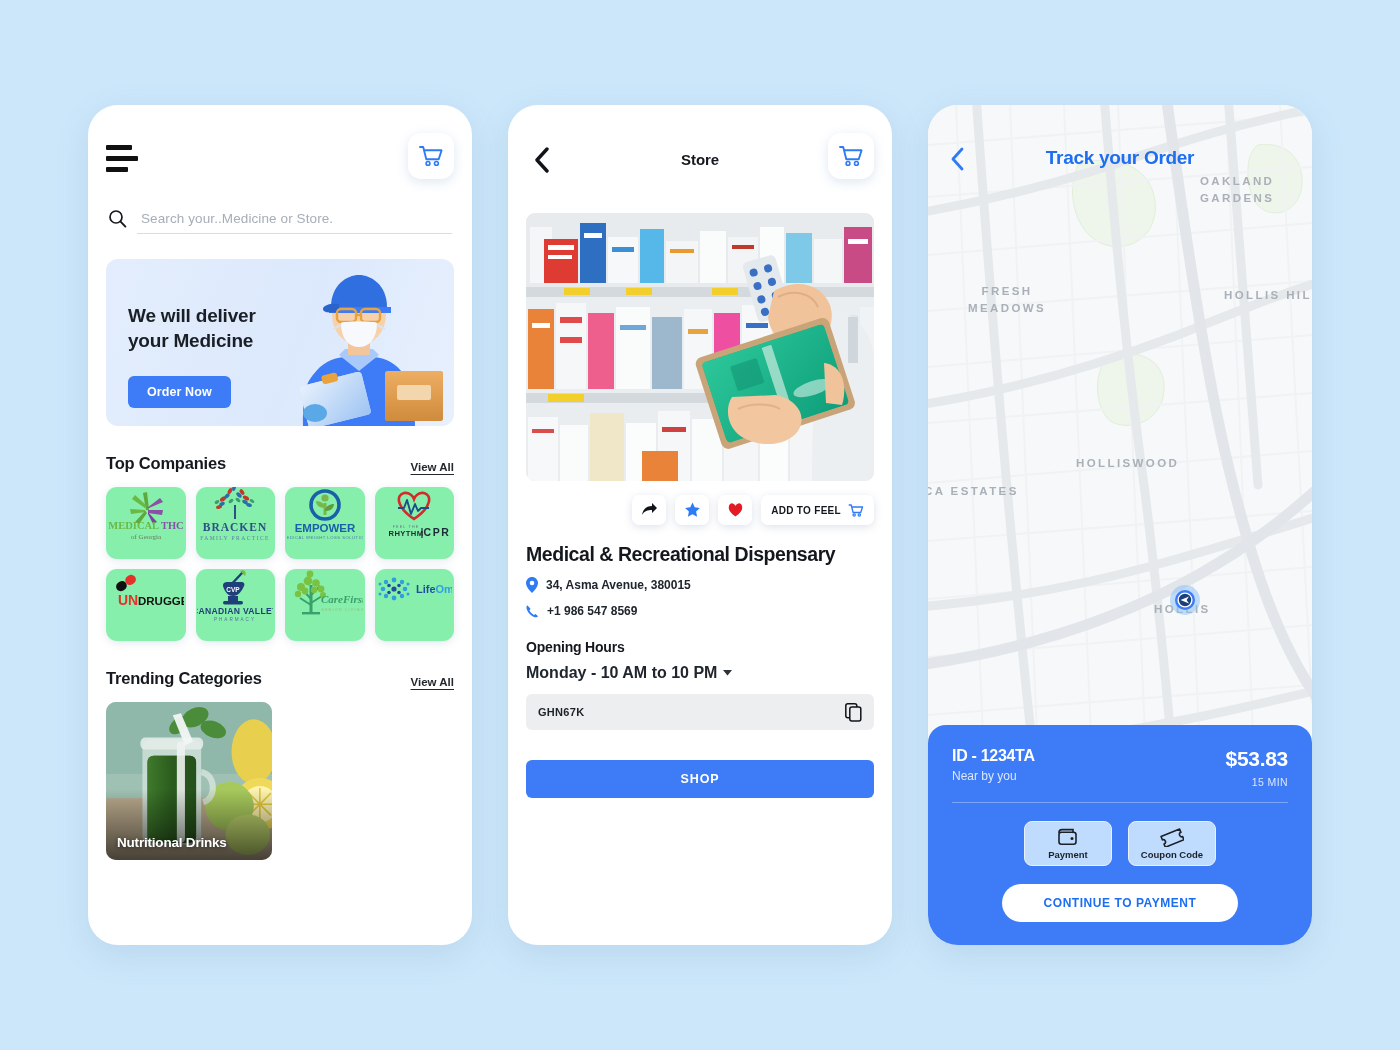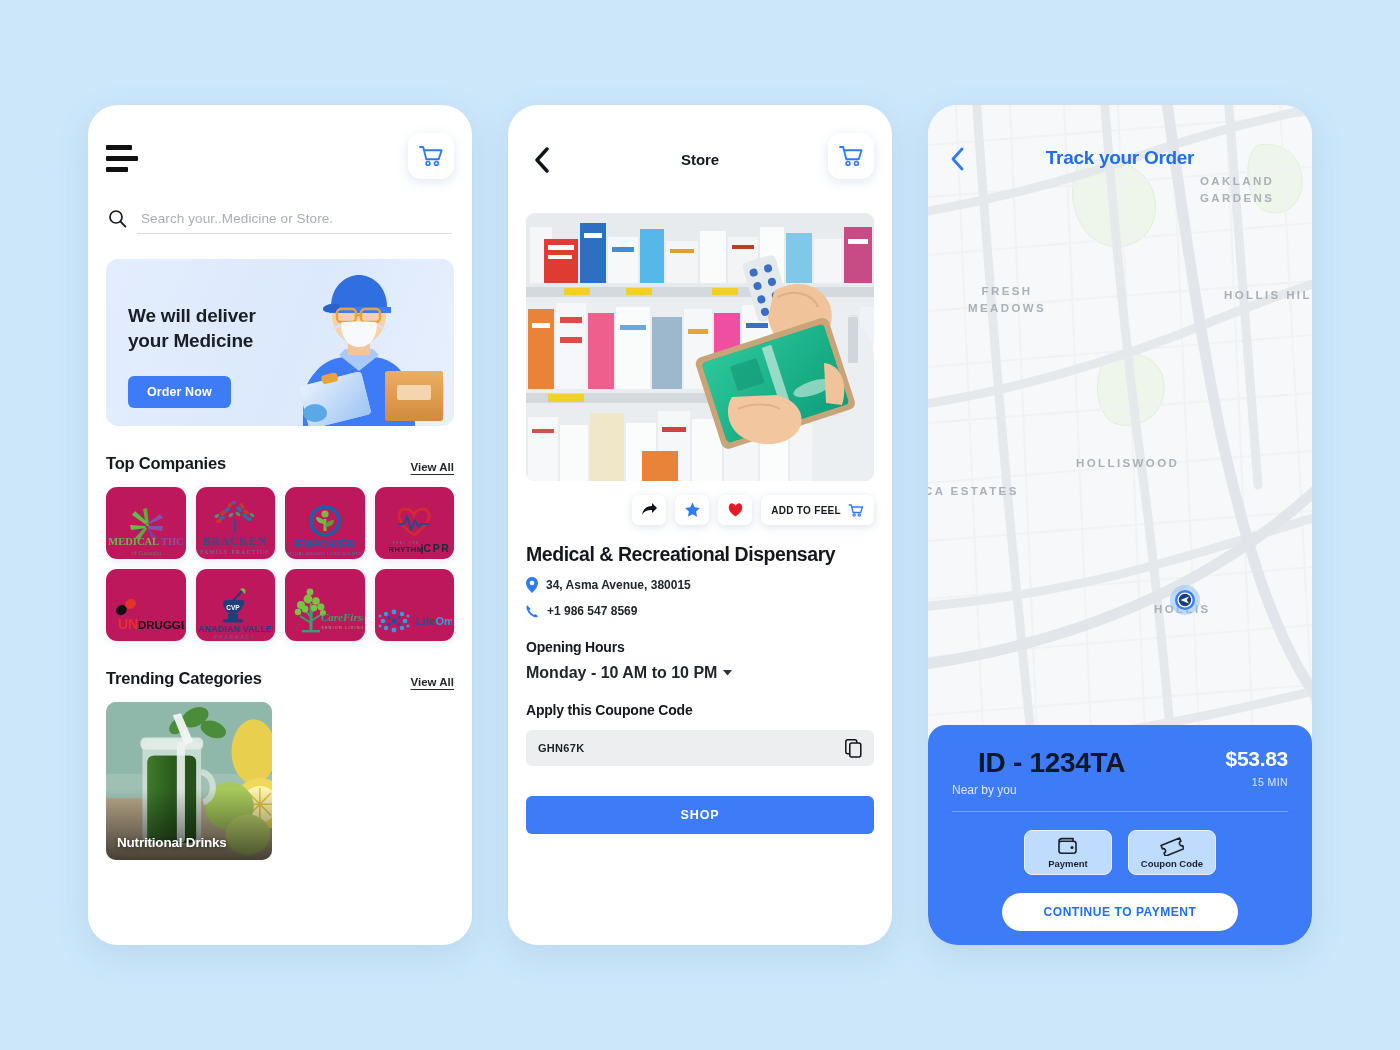--- a/index.html
+++ b/index.html
@@ -66,23 +66,23 @@
   .courier { position: absolute; right: 4px; bottom: 0; width: 205px; height: 167px; }
 
   .sec-head { display: flex; align-items: flex-end; justify-content: space-between;
     padding: 0 18px; margin-top: 28px; }
   .sec-title { font-size: 16.5px; font-weight: 700; color: #15191f; letter-spacing: -.2px; }
   .view-all { font-size: 11.5px; font-weight: 700; color: #23282f; text-decoration: underline;
     text-underline-offset: 3px; cursor: pointer; }
 
   .logo-grid { display: grid; grid-template-columns: repeat(4, 1fr); gap: 10px; padding: 14px 18px 0 18px; }
   .logo-card {
-    height: 72px; background: #be185d; border-radius: 11px;
+    height: 72px; background: #86efac; border-radius: 11px;
     box-shadow: 0 2px 9px rgba(90,120,160,0.16);
-    display: flex; align-items: flex-end; justify-content: center; cursor: pointer;
+    display: flex; align-items: flex-start; justify-content: center; cursor: pointer;
     overflow: hidden;
   }
   .logo-card svg { display: block; }
 
   .cat-grid { display: grid; grid-template-columns: 1fr 1fr; gap: 16px; padding: 14px 18px 0 18px; }
   .cat-card { position: relative; height: 158px; border-radius: 10px; overflow: hidden; cursor: pointer; }
   .cat-label { position: absolute; left: 11px; bottom: 10px; color: #fff; font-size: 13.5px;
     font-weight: 700; text-shadow: 0 1px 4px rgba(0,0,0,.6); letter-spacing: -.2px; }
   .cat-shade { position: absolute; inset: 0; background: linear-gradient(to top, rgba(0,0,0,.62) 0%, rgba(0,0,0,0) 45%); }
 
@@ -123,21 +123,21 @@
   .map-wrap { position: absolute; inset: 0; background: #f6f7f8; overflow: hidden; }
   .track-title { position: absolute; left: 0; right: 0; top: 42px; text-align: center;
     font-size: 19px; font-weight: 700; color: #1d6ef0; letter-spacing: -.3px; z-index: 5; }
   .track-back { position: absolute; left: 22px; top: 42px; z-index: 5; cursor: pointer; }
   .map-label { position: absolute; color: #a9b0b8; font-size: 11.5px; font-weight: 600;
     letter-spacing: 2.4px; text-align: center; line-height: 1.5; white-space: nowrap; }
 
   .order-card { position: absolute; left: 0; right: 0; bottom: 0; height: 220px;
     background: #3d7bf7; border-radius: 18px; padding: 22px 24px 20px 24px; z-index: 6; }
   .oc-top { display: flex; align-items: flex-start; justify-content: space-between; }
-  .oc-id { font-size: 28px; font-weight: 700; color: #0f172a; letter-spacing: -.3px; margin-left: 26px; }
+  .oc-id { font-size: 16px; font-weight: 700; color: #ffffff; letter-spacing: -.3px; }
   .oc-near { font-size: 12px; color: #dbe7fd; margin-top: 4px; font-weight: 500; }
   .oc-price { font-size: 21px; font-weight: 700; color: #fff; text-align: right; letter-spacing: -.3px; }
   .oc-min { font-size: 10.5px; color: #dbe7fd; text-align: right; margin-top: 5px; letter-spacing: .4px; font-weight: 500; }
   .oc-div { height: 1px; background: rgba(255,255,255,.33); margin: 14px 0 0 0; }
   .oc-chips { display: flex; justify-content: center; gap: 16px; margin-top: 18px; }
   .chip { width: 88px; height: 45px; background: #bfdbfe; border: 1.5px solid #e8f1fe;
     border-radius: 8px; display: flex; flex-direction: column; align-items: center;
     justify-content: center; gap: 2px; cursor: pointer; }
   .chip span { font-size: 9.5px; font-weight: 600; color: #1c2128; }
   .cont-btn { display: block; margin: 18px auto 0 auto; width: 236px; height: 38px;
@@ -613,21 +613,20 @@
 
     <div class="sub-head">Opening Hours</div>
 
     <div class="hours-line">
       <span>Monday - 10 AM to 10 PM</span>
       <svg width="9" height="6" viewBox="0 0 9 6">
         <path d="M0 0 L4.5 5.4 L9 0 Z" fill="#2d333b"></path>
       </svg>
     </div>
 
-    <div class="sub-head" style="padding-top:20px">Apply this Coupone Code</div>
 
     <div class="coupon-box">
       <span class="coupon-code">GHN67K</span>
       <svg width="17" height="19" viewBox="0 0 17 19">
         <rect x="0.8" y="0.8" width="11" height="14" rx="2" fill="none" stroke="#101418" stroke-width="1.5"></rect>
         <rect x="4.8" y="4" width="11" height="14" rx="2" fill="#eceef0" stroke="#101418" stroke-width="1.5"></rect>
       </svg>
     </div>
 
     <button class="shop-btn">SHOP</button>

